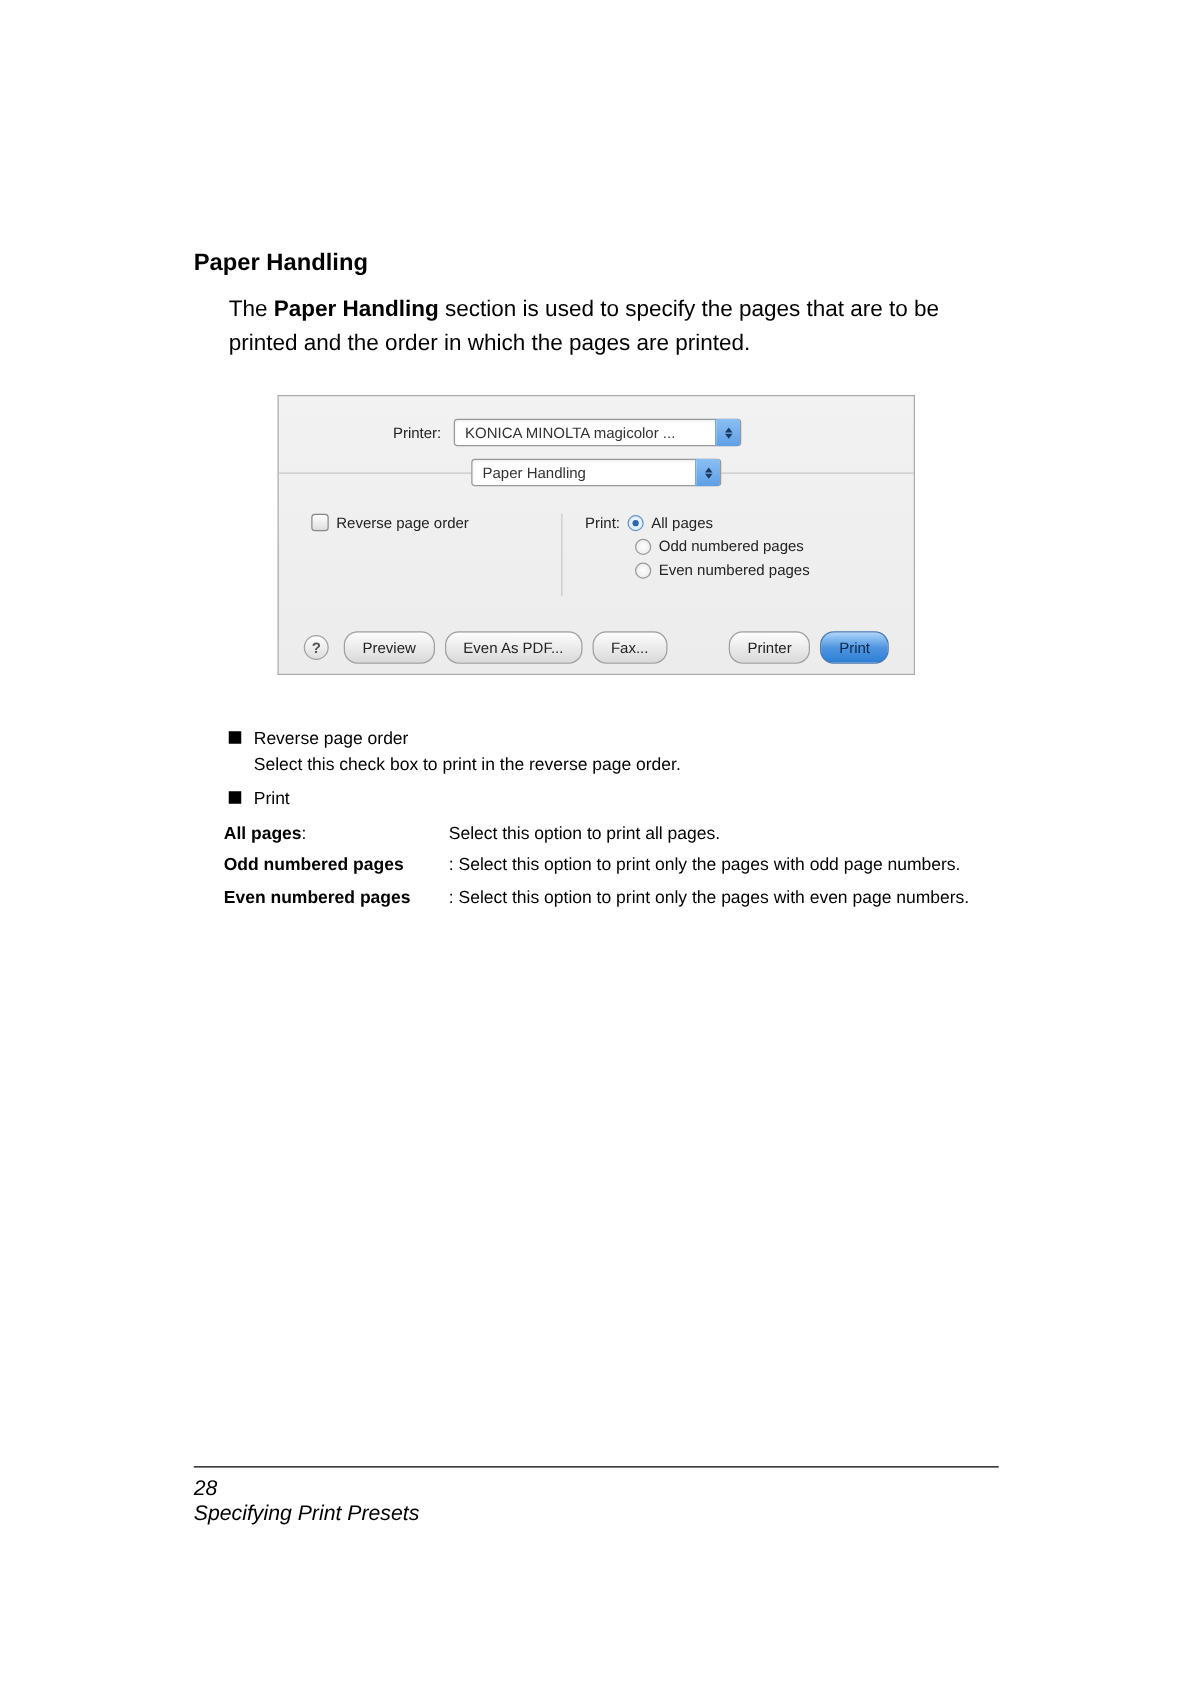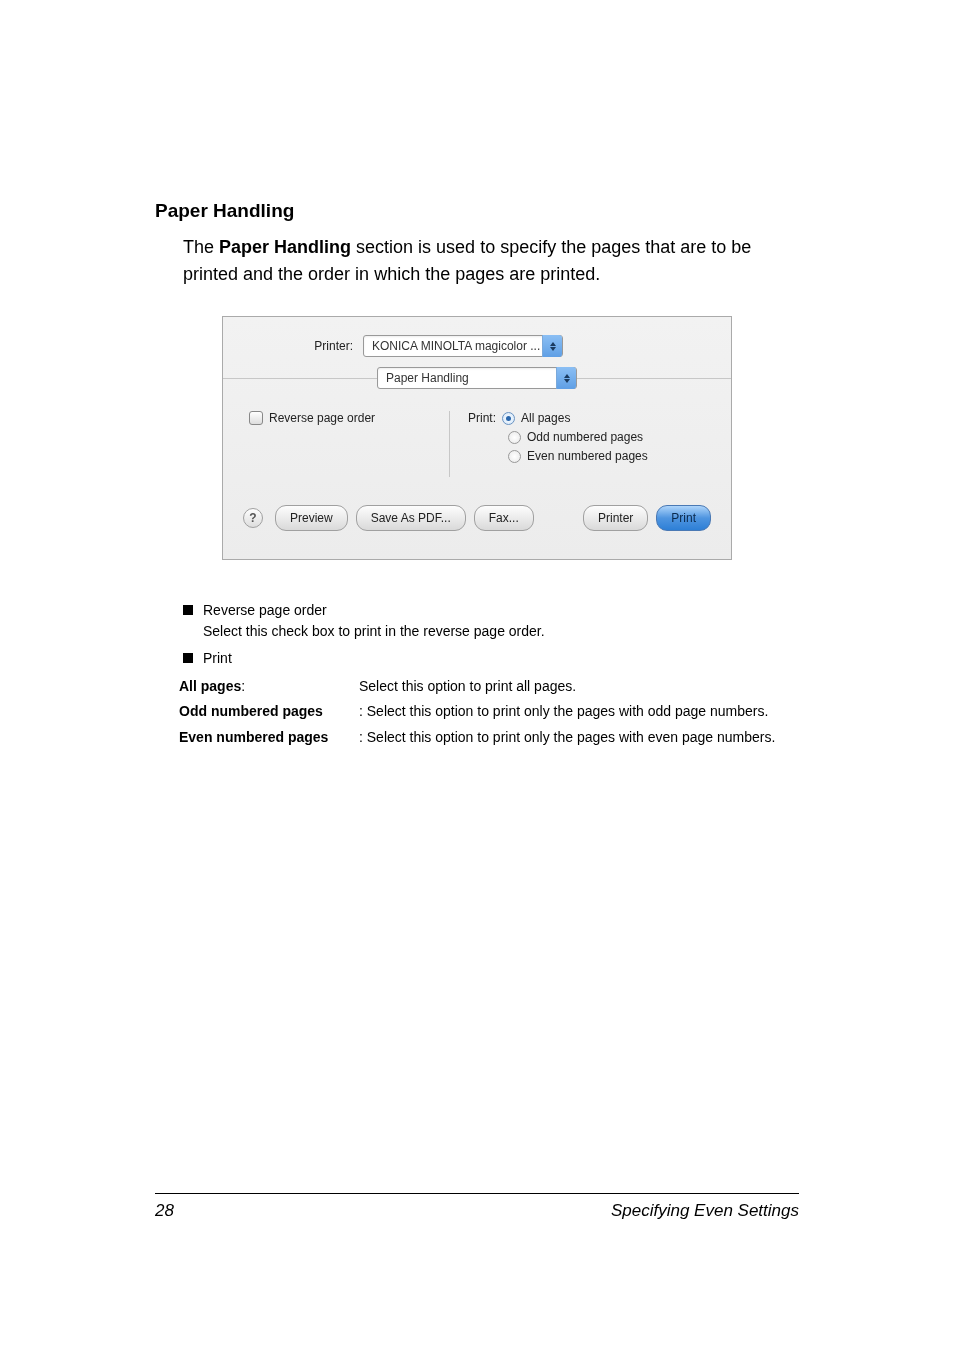--- a/index.html
+++ b/index.html
@@ -28,21 +28,21 @@
       line-height: 1.5;
       margin-left: 28px;
       margin-bottom: 28px;
       color: #000;
     }
     .dialog {
       width: 510px;
       margin: 0 auto 40px auto;
       border: 1px solid #aaa;
       background: linear-gradient(#f2f2f2, #ececec);
-      padding: 18px 20px 28px 20px;
+      padding: 18px 20px 8px 20px;
       font-size: 12px;
       color: #222;
     }
     .dialog-row {
       display: flex;
       align-items: center;
       margin-bottom: 10px;
     }
     .dialog-label {
       width: 120px;
@@ -50,21 +50,21 @@
       padding-right: 10px;
       font-size: 12px;
     }
     .select-wrap {
       display: flex;
       align-items: center;
       background: #fff;
       border: 1px solid #999;
       border-radius: 3px;
       height: 22px;
-      width: 200px;
+      width: 230px;
       position: relative;
       box-shadow: inset 0 1px 2px rgba(0,0,0,0.08);
     }
     .select-wrap.short {
       width: 200px;
     }
     .select-value {
       flex: 1;
       padding-left: 8px;
       font-size: 12px;
@@ -257,20 +257,21 @@
     .footer-line {
       height: 1px;
       background: #000;
       margin-bottom: 7px;
     }
     .footer-row {
       display: flex;
       justify-content: space-between;
       font-style: italic;
       font-size: 17px;
+      flex-direction: column;
     }
   </style>
 </head>
 <body>
 
 <div class="page">
   <h2 class="section-title">Paper Handling</h2>
   <p class="section-intro">
     <span>The </span><b>Paper Handling</b><span> section is used to specify the pages that are to be printed and the order in which the pages are printed.</span>
   </p>
@@ -314,21 +315,21 @@
         <div class="radio-row indent">
           <div class="radio"></div>
           <span>Even numbered pages</span>
         </div>
       </div>
     </div>
 
     <div class="button-row">
       <div class="help-btn">?</div>
       <div class="aqua-btn">Preview</div>
-      <div class="aqua-btn">Save As PDF...</div>
+      <div class="aqua-btn">Even As PDF...</div>
       <div class="aqua-btn">Fax...</div>
       <div class="spacer"></div>
       <div class="aqua-btn">Printer</div>
       <div class="aqua-btn primary">Print</div>
     </div>
   </div>
 
   <div class="bullet-item">
     <div class="bullet-box"></div>
     <div class="bullet-content">
@@ -358,15 +359,15 @@
     <div class="def-term"><b>Even numbered pages</b></div>
     <div class="def-desc"><span>: Select this option to print only the pages with even page numbers.</span></div>
   </div>
 
 </div>
 
 <div class="footer">
   <div class="footer-line"></div>
   <div class="footer-row">
     <span>28</span>
-    <span>Specifying Even Settings</span>
+    <span>Specifying Print Presets</span>
   </div>
 </div>
 
 </body></html>

